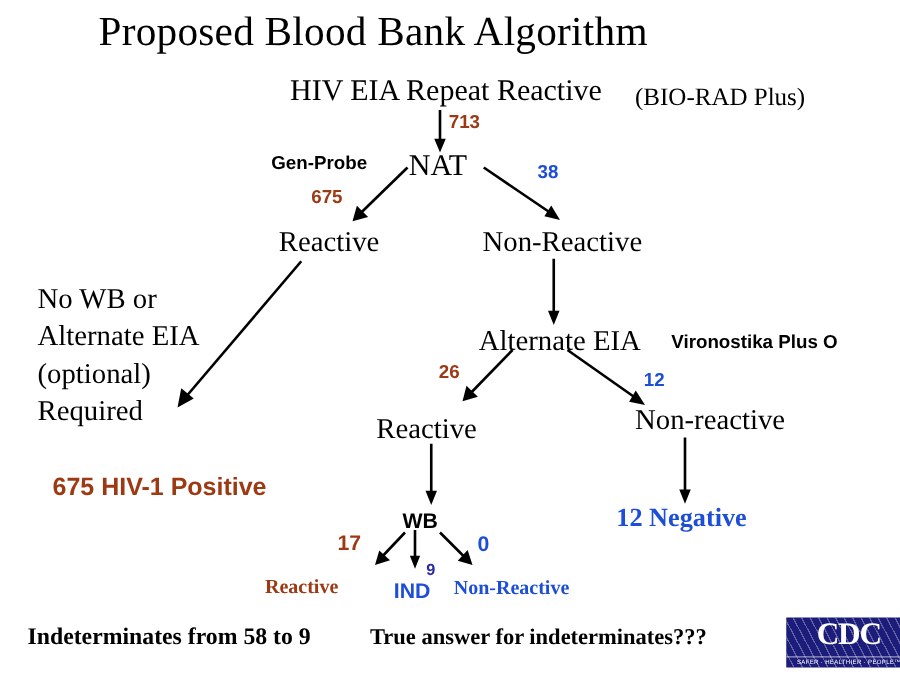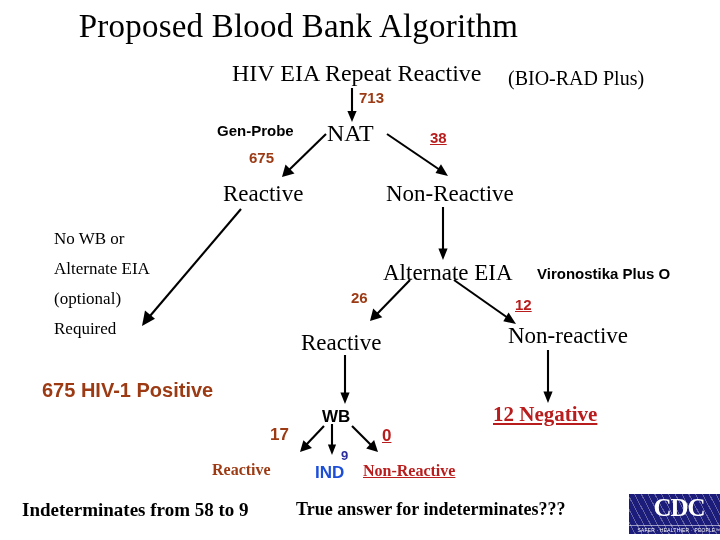--- a/index.html
+++ b/index.html
@@ -33,21 +33,21 @@
   .serif-b {
     font-family: "Liberation Serif", "DejaVu Serif", serif;
     font-weight: bold;
   }
   .sans-b {
     font-family: "Liberation Sans", "DejaVu Sans", sans-serif;
     font-weight: bold;
   }
 
   .c-brown { color: #9C3A14; }
-  .c-green { color: #b91c1c; text-decoration: underline; }
+  .c-green { color: #1d4ed8; }
   .c-blue  { color: #2B2B9E; }
   .c-purple{ color: #1d4ed8; }
   .c-black { color: #000000; }
 
   
   .arrow-svg { position: absolute; overflow: visible; }
   .arrow-svg line { stroke: #000; stroke-width: 2.1px; }
   .arrow-svg polygon { fill: #000; }
 
   
@@ -144,21 +144,21 @@
   <svg class="arrow-svg" style="left:128px; top:206px; width:120px; height:128px;">
     <line x1="113" y1="3" x2="22" y2="110"></line>
     <polygon points="14,120 17,104.5 27,112.8"></polygon>
   </svg>
 
   <svg class="arrow-svg" style="left:435px; top:207px; width:20px; height:56px;">
     <line x1="8" y1="0" x2="8" y2="44"></line>
     <polygon points="8,53 3.4,41.5 12.6,41.5"></polygon>
   </svg>
 
-  <div class="abs serif" style="left:30px; top:224px; font-size:17px; line-height:30px;margin-left:24px;">
+  <div class="abs serif" style="left:30px; top:224px; font-size:23px; line-height:30px;">
     <div>No WB or</div>
     <div>Alternate  EIA</div>
     <div>(optional)</div>
     <div>Required</div>
   </div>
 
   <div class="abs serif" style="left:383px; top:260px; font-size:23px;">Alternate EIA</div>
 
   <div class="abs sans-b" style="left:537px; top:265px; font-size:15px;">Vironostika Plus O</div>
 

